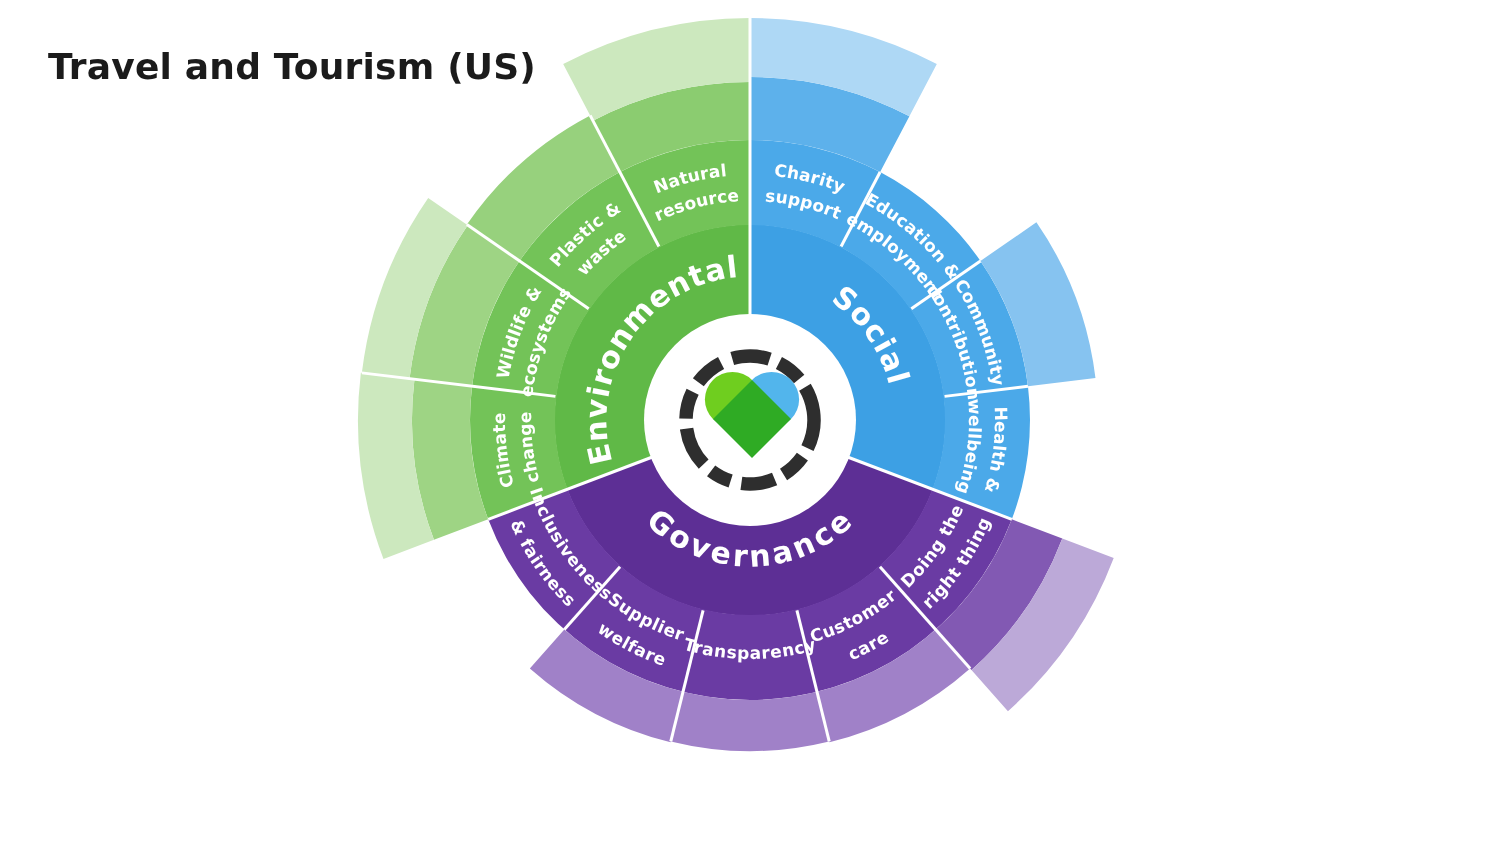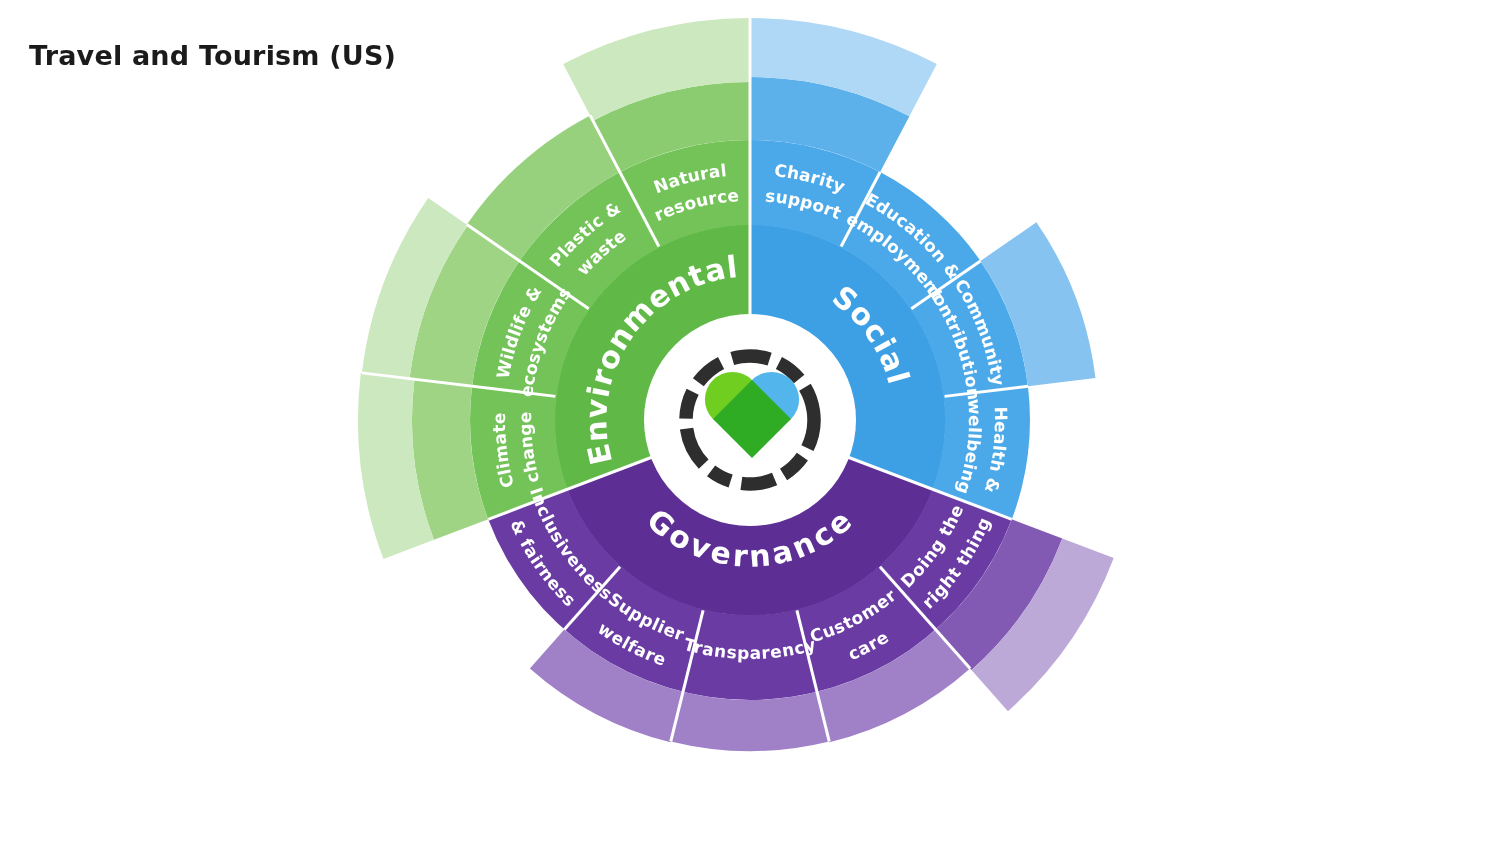--- a/index.html
+++ b/index.html
@@ -1,18 +1,18 @@
 <!DOCTYPE html>
 <html><head>
 <meta charset="utf-8">
 <style>
   html,body{margin:0;padding:0;background:#ffffff;}
   body{width:1500px;height:843px;position:relative;overflow:hidden;
        font-family:"DejaVu Sans","Liberation Sans",sans-serif;}
-  .page-title{position:absolute;left:29px;top:22px;font-size:27px;font-weight:800;
+  .page-title{position:absolute;left:48px;top:22px;font-size:36px;font-weight:800;
        color:#1b1b1b;letter-spacing:.2px;}
   #wheel{position:absolute;left:0;top:0;}
   .cat-label{font-family:"DejaVu Sans","Liberation Sans",sans-serif;
        font-size:30px;font-weight:700;fill:#ffffff;letter-spacing:2px;}
   .seg-label{font-family:"DejaVu Sans","Liberation Sans",sans-serif;
        font-size:17px;font-weight:700;fill:#ffffff;letter-spacing:.4px;}
 </style>
 </head>
 <body>
 

